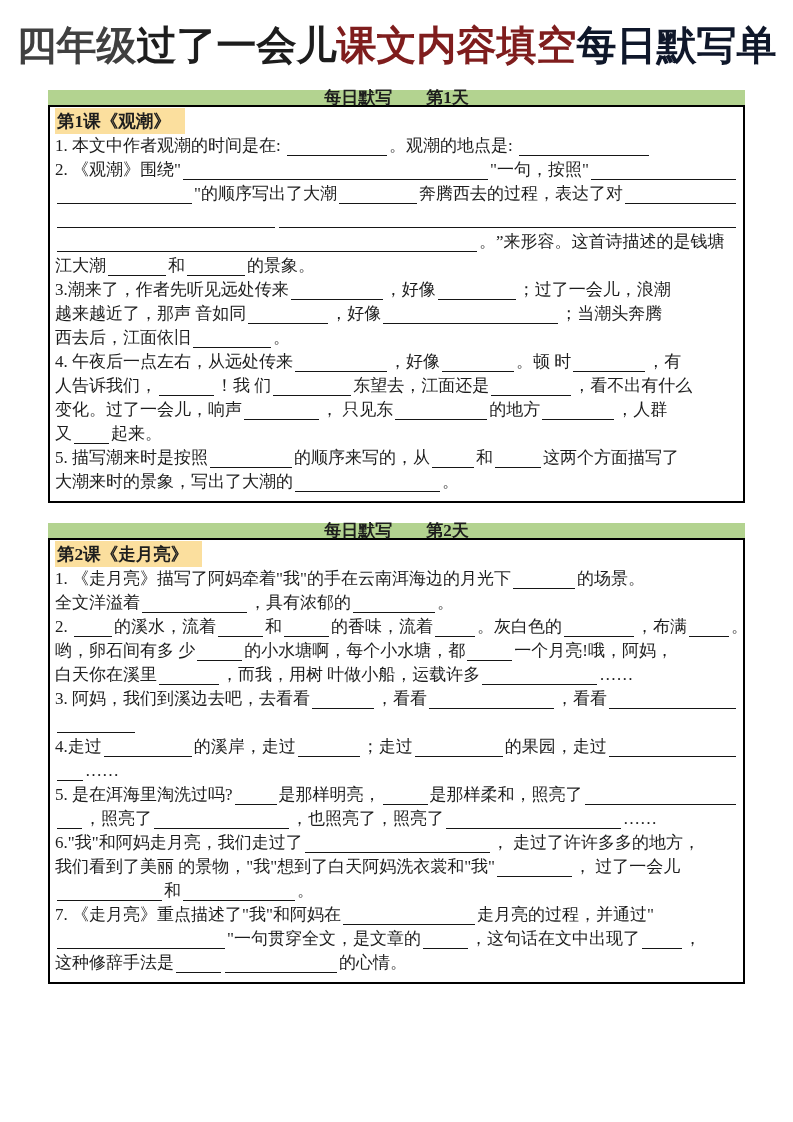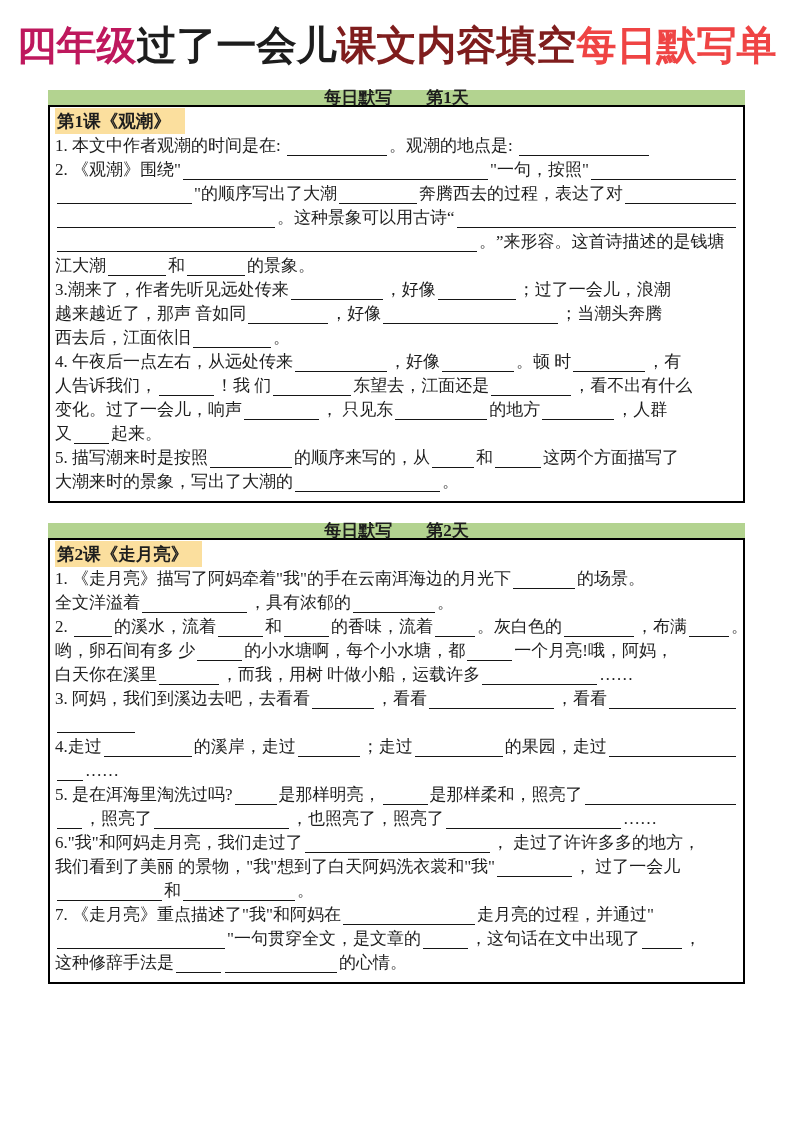--- a/index.html
+++ b/index.html
@@ -34,29 +34,29 @@
   .line .t{line-height:24px;flex:0 0 auto;}
   .blank{
     height:17px;border-bottom:1.4px solid #161616;
     flex:0 0 auto;margin:0 2px 2px 2px;
   }
   .blank.grow{flex:1 1 auto;}
 </style>
 </head>
 <body>
 
-<div class="title"><span style="color: #be185d;">四年级</span><span style="color: rgb(29, 29, 29);">过了一会儿</span><span style="color: #7f1d1d;">课文内容填空</span><span style="color: #ef4444;">每日默写单</span></div>
+<div class="title"><span style="color: #404040;">四年级</span><span style="color: rgb(29, 29, 29);">过了一会儿</span><span style="color: #7f1d1d;">课文内容填空</span><span style="color: #0f172a;">每日默写单</span></div>
 <div class="content">
     <div class="daybar" style="background: rgb(179, 211, 144);"><span>每日默写</span><span class="gap"></span><span>第1天</span></div>
     <div class="box" style="border-color: rgb(0, 0, 0);">
       <div class="sec-header"><span class="hl" style="background: rgb(251, 223, 158);">第1课《观潮》</span></div>
       <div class="line"><span class="t">1. 本文中作者观潮的时间是在: </span><span class="blank" style="width: 100px; border-bottom-color: rgb(22, 22, 22);"></span><span class="t">。观潮的地点是: </span><span class="blank" style="width: 130px; border-bottom-color: rgb(22, 22, 22);"></span></div>
       <div class="line"><span class="t">2. 《观潮》围绕"</span><span class="blank" style="width: 305px; border-bottom-color: rgb(22, 22, 22);"></span><span class="t">"一句，按照"</span><span class="blank grow" style="width: 60px; border-bottom-color: rgb(22, 22, 22);"></span></div>
       <div class="line"><span class="blank" style="width: 135px; border-bottom-color: rgb(22, 22, 22);"></span><span class="t">"的顺序写出了大潮</span><span class="blank" style="width: 78px; border-bottom-color: rgb(22, 22, 22);"></span><span class="t">奔腾西去的过程，表达了对</span><span class="blank grow" style="width: 40px; border-bottom-color: rgb(22, 22, 22);"></span></div>
-      <div class="line"><span class="blank" style="width: 218px; border-bottom-color: rgb(22, 22, 22);"></span><span class="t">。这种景象可以用古诗“</span><span class="blank grow" style="width: 180px; border-bottom-color: rgb(22, 22, 22);"></span></div>
+      <div class="line"><span class="blank" style="width: 218px; border-bottom-color: rgb(22, 22, 22);"></span><span class="blank grow" style="width: 180px; border-bottom-color: rgb(22, 22, 22);"></span></div>
       <div class="line"><span class="blank" style="width: 420px; border-bottom-color: rgb(22, 22, 22);"></span><span class="t">。”来形容。这首诗描述的是钱塘</span></div>
       <div class="line"><span class="t">江大潮</span><span class="blank" style="width: 58px; border-bottom-color: rgb(22, 22, 22);"></span><span class="t">和</span><span class="blank" style="width: 58px; border-bottom-color: rgb(22, 22, 22);"></span><span class="t">的景象。</span></div>
       <div class="line"><span class="t">3.潮来了，作者先听见远处传来</span><span class="blank" style="width: 92px; border-bottom-color: rgb(22, 22, 22);"></span><span class="t">，好像</span><span class="blank" style="width: 78px; border-bottom-color: rgb(22, 22, 22);"></span><span class="t">；过了一会儿，浪潮</span></div>
       <div class="line"><span class="t">越来越近了，那声 音如同</span><span class="blank" style="width: 80px; border-bottom-color: rgb(22, 22, 22);"></span><span class="t">，好像</span><span class="blank" style="width: 175px; border-bottom-color: rgb(22, 22, 22);"></span><span class="t">；当潮头奔腾</span></div>
       <div class="line"><span class="t">西去后，江面依旧</span><span class="blank" style="width: 78px; border-bottom-color: rgb(22, 22, 22);"></span><span class="t">。</span></div>
       <div class="line"><span class="t">4. 午夜后一点左右，从远处传来</span><span class="blank" style="width: 92px; border-bottom-color: rgb(22, 22, 22);"></span><span class="t">，好像</span><span class="blank" style="width: 72px; border-bottom-color: rgb(22, 22, 22);"></span><span class="t">。顿 时</span><span class="blank" style="width: 72px; border-bottom-color: rgb(22, 22, 22);"></span><span class="t">，有</span></div>
       <div class="line"><span class="t">人告诉我们，</span><span class="blank" style="width: 55px; border-bottom-color: rgb(22, 22, 22);"></span><span class="t">！我 们</span><span class="blank" style="width: 78px; border-bottom-color: rgb(22, 22, 22);"></span><span class="t">东望去，江面还是</span><span class="blank" style="width: 80px; border-bottom-color: rgb(22, 22, 22);"></span><span class="t">，看不出有什么</span></div>
       <div class="line"><span class="t">变化。过了一会儿，响声</span><span class="blank" style="width: 75px; border-bottom-color: rgb(22, 22, 22);"></span><span class="t">， 只见东</span><span class="blank" style="width: 92px; border-bottom-color: rgb(22, 22, 22);"></span><span class="t">的地方</span><span class="blank" style="width: 72px; border-bottom-color: rgb(22, 22, 22);"></span><span class="t">，人群</span></div>
       <div class="line"><span class="t">又</span><span class="blank" style="width: 35px; border-bottom-color: rgb(22, 22, 22);"></span><span class="t">起来。</span></div>
       <div class="line"><span class="t">5. 描写潮来时是按照</span><span class="blank" style="width: 82px; border-bottom-color: rgb(22, 22, 22);"></span><span class="t">的顺序来写的，从</span><span class="blank" style="width: 42px; border-bottom-color: rgb(22, 22, 22);"></span><span class="t">和</span><span class="blank" style="width: 46px; border-bottom-color: rgb(22, 22, 22);"></span><span class="t">这两个方面描写了</span></div>

